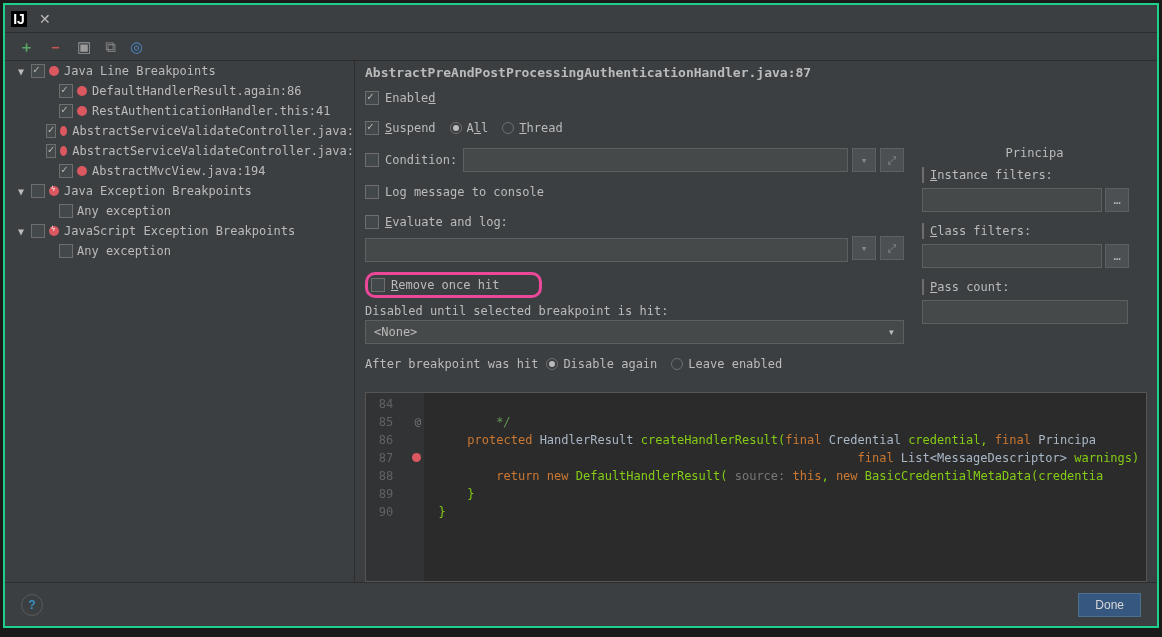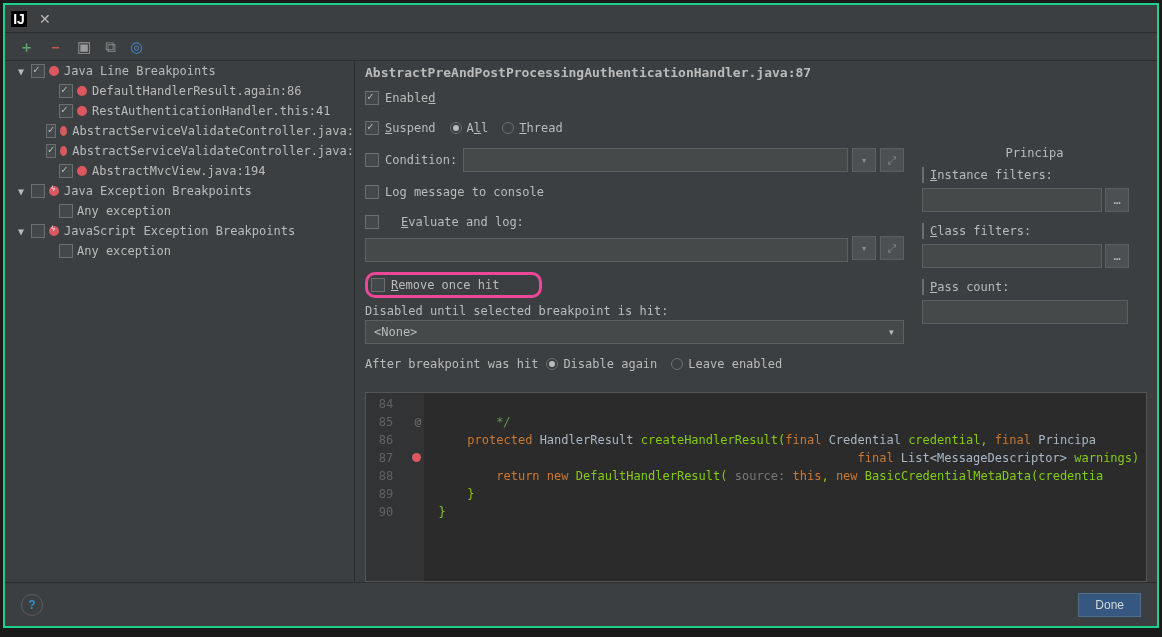--- a/index.html
+++ b/index.html
@@ -396,21 +396,21 @@
             <span class="lbl">Condition:</span>
             <div class="text-input"></div>
             <div class="mini-btn">▾</div>
             <div class="mini-btn">⤢</div>
           </div>
           <div class="form-row">
             <span class="ck"></span>
             <span class="lbl">Log message to console</span>
           </div>
           <div style="margin-bottom:10px;">
-            <div class="form-row" style="margin-bottom:2px;gap:16px;">
+            <div class="form-row" style="margin-bottom:2px;">
               <span class="ck"></span>
               <span class="lbl"><u>E</u>valuate and log:</span>
             </div>
             <div class="eval-row">
               <div class="eval-input" style="flex:1"></div>
               <div class="mini-btn">▾</div>
               <div class="mini-btn">⤢</div>
             </div>
           </div>
           <div class="highlight-callout">

